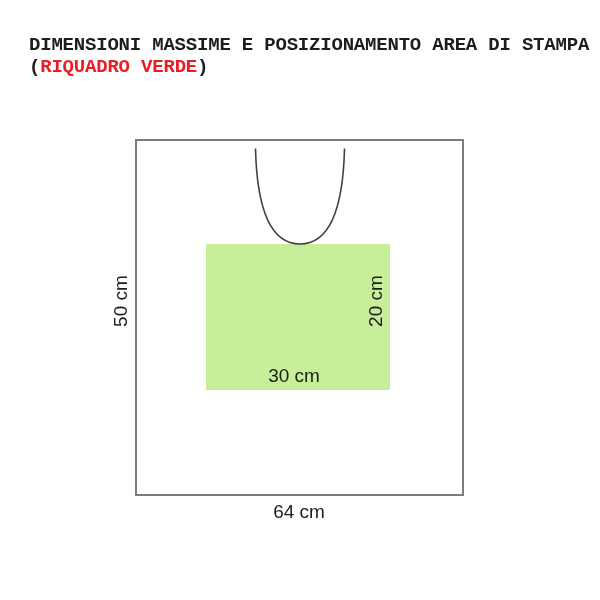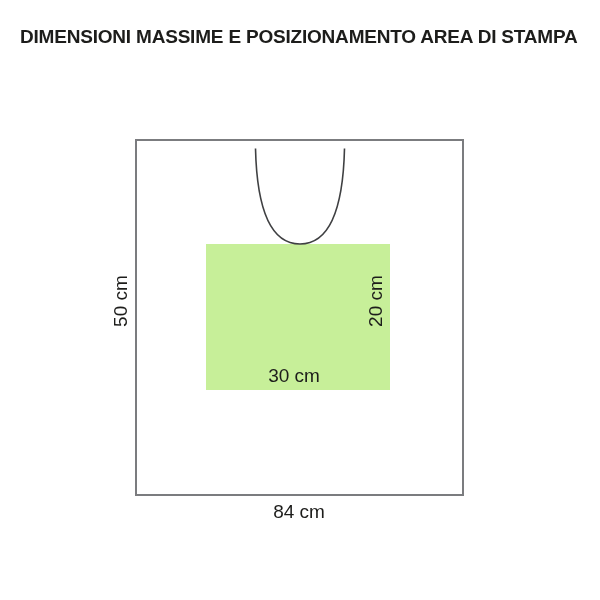--- a/index.html
+++ b/index.html
@@ -12,27 +12,28 @@
     width: 600px;
     height: 600px;
     background: #ffffff;
     overflow: hidden;
     font-family: "Liberation Sans", "DejaVu Sans", sans-serif;
   }
   .title {
     position: absolute;
     left: 20px;
     top: 26px;
-    margin: 0;
+    margin: 9px;
     font-size: 19px;
     font-weight: bold;
     line-height: 21.5px;
     letter-spacing: -0.2px;
     color: var(--title_text, #1d1d1b);
     white-space: nowrap;
+    font-family: Liberation Mono, monospace;
   }
   .title .red {
     color: var(--highlight_red, #ed1c24);
   }
   .garment {
     position: absolute;
     left: 135px;
     top: 139px;
     width: 329px;
     height: 357px;
@@ -74,31 +75,31 @@
   }
   .dim-label.rot {
     transform: translate(-50%, -50%) rotate(-90deg);
   }
 </style>
 </head>
 <body>
 
 <div class="canvas">
 
-  <h1 class="title"><span>DIMENSIONI MASSIME E POSIZIONAMENTO AREA DI STAMPA</span><br></h1>
+  <h1 class="title"><span>DIMENSIONI MASSIME E POSIZIONAMENTO AREA DI STAMPA</span><br><span><span>(</span><span class="red">RIQUADRO VERDE</span><span>)</span></span></h1>
 
   <div class="garment"></div>
 
   <div class="print-area"></div>
 
   <svg class="neck" viewBox="0 0 600 600" aria-hidden="true">
     <path d="M 255.5 148.5 C 257 212 272 244 300 244 C 328 244 343 212 344.5 148.5"></path>
   </svg>
 
   <div class="dim-label rot" style="left:121px; top:301px">50 cm</div>
 
   <div class="dim-label rot" style="left:376px; top:301px">20 cm</div>
 
   <div class="dim-label" style="left:294px; top:376px">30 cm</div>
 
-  <div class="dim-label" style="left:299px; top:512px">84 cm</div>
+  <div class="dim-label" style="left:299px; top:512px">64 cm</div>
 
 </div>
 
 </body></html>

